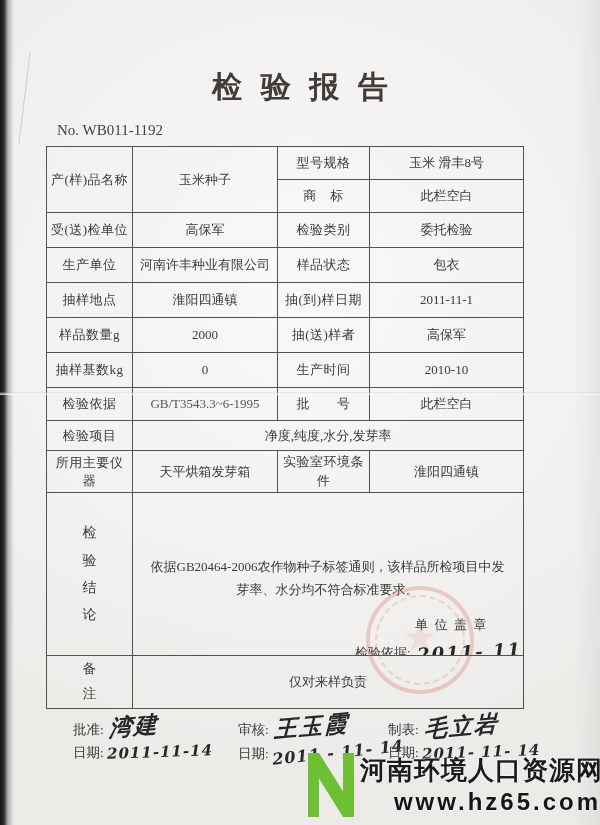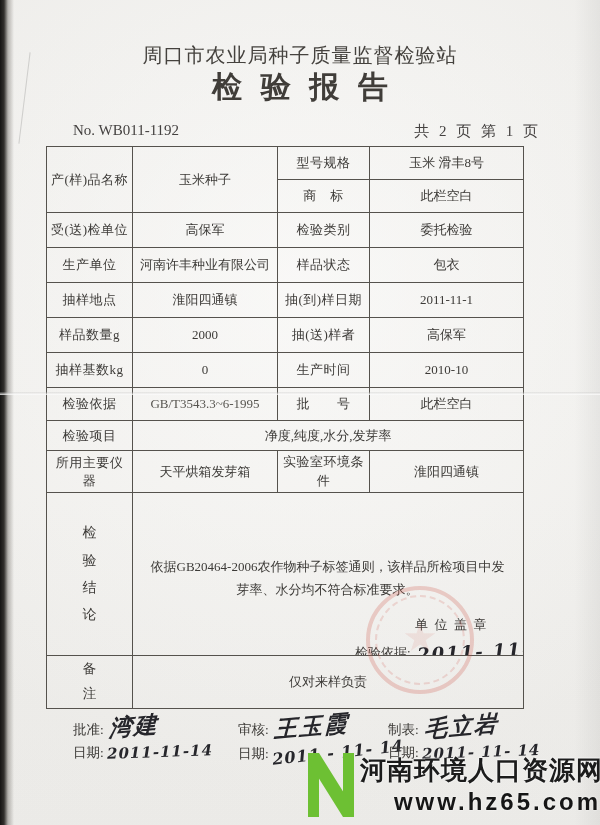--- a/index.html
+++ b/index.html
@@ -29,21 +29,21 @@
   .crease-d {
     position:absolute; left:24px; top:52px; width:1px; height:92px;
     background:rgba(120,118,114,.28); transform:rotate(7deg);
   }
 
   .station-name { position:absolute; top:42px; left:0; width:600px; text-align:center;
     font-size:20px; letter-spacing:1px; color:#45423e; }
   .report-title { position:absolute; top:67px; left:0; width:600px; text-align:center;
     font-size:30px; font-weight:bold; letter-spacing:.62em; text-indent:.62em; color:#403d39; }
   .no-row { position:absolute; top:122px; left:57px; width:468px;
-    display:flex; justify-content:space-between; font-size:15px; color:#444140;margin-left:16px; }
+    display:flex; justify-content:space-between; font-size:15px; color:#444140; }
   .page-info { letter-spacing:3px; }
 
   table.report {
     position:absolute; left:46px; top:146px; width:477px;
     border-collapse:collapse; table-layout:fixed; font-size:13px; color:#3c3a37;
   }
   table.report td { border:1px solid #55524d; text-align:center; vertical-align:middle;
     padding:1px 3px; overflow:hidden; }
   td.lab { letter-spacing:.5px; }
   td.narrow-wrap { padding:0 17px; line-height:1.45; }
@@ -94,26 +94,24 @@
     text-shadow:0 0 2px #fff;margin-left:32px; }
 </style>
 </head>
 <body>
 
 <div class="page">
   <div class="scan-edge"></div>
   <div class="scan-shade-right"></div>
   <div class="crease-d"></div>
 
-  <div class="station-name">周口市农业局种子质量监督检验站</div>
   <div class="report-title">检验报告</div>
 
   <div class="no-row">
     <span>No. WB011-1192</span>
-    <span class="page-info">共 2 页 第 1 页</span>
   </div>
 
   <table class="report">
     <colgroup>
         <col style="width:86px">
         <col style="width:145px">
         <col style="width:92px">
         <col style="width:154px">
       </colgroup>
     <tbody>

